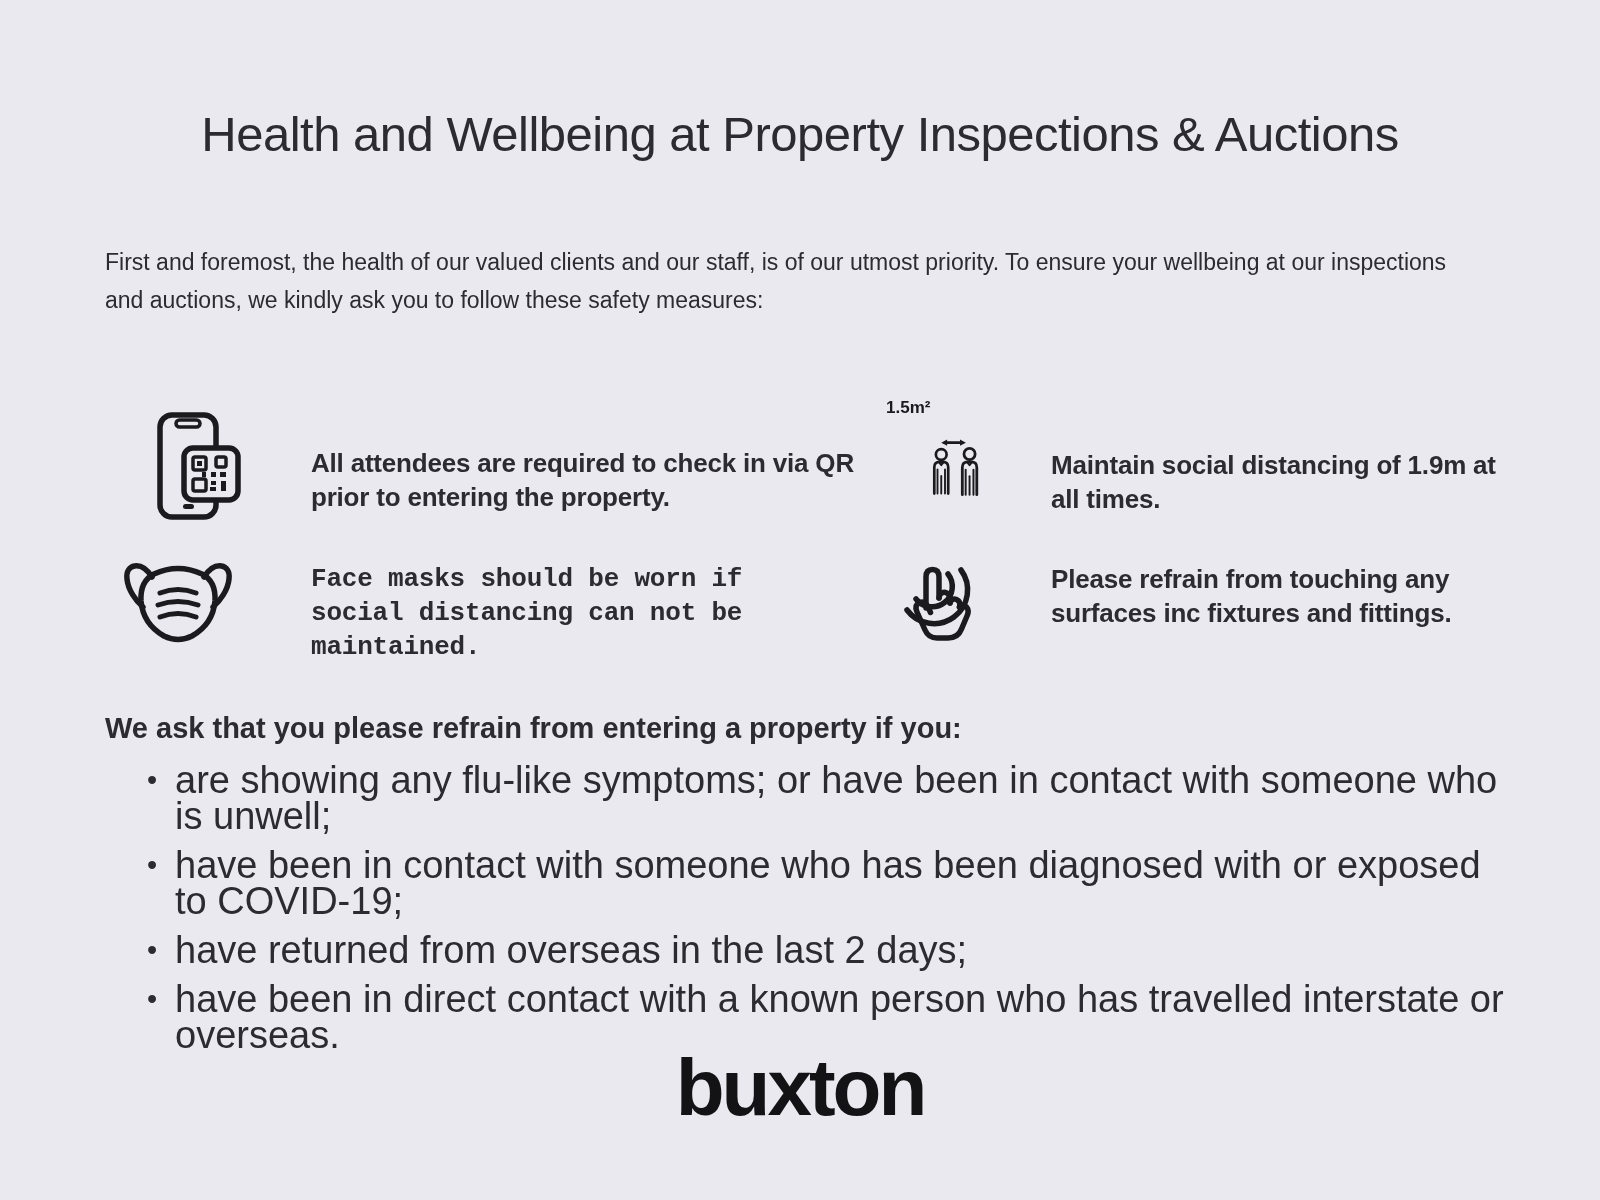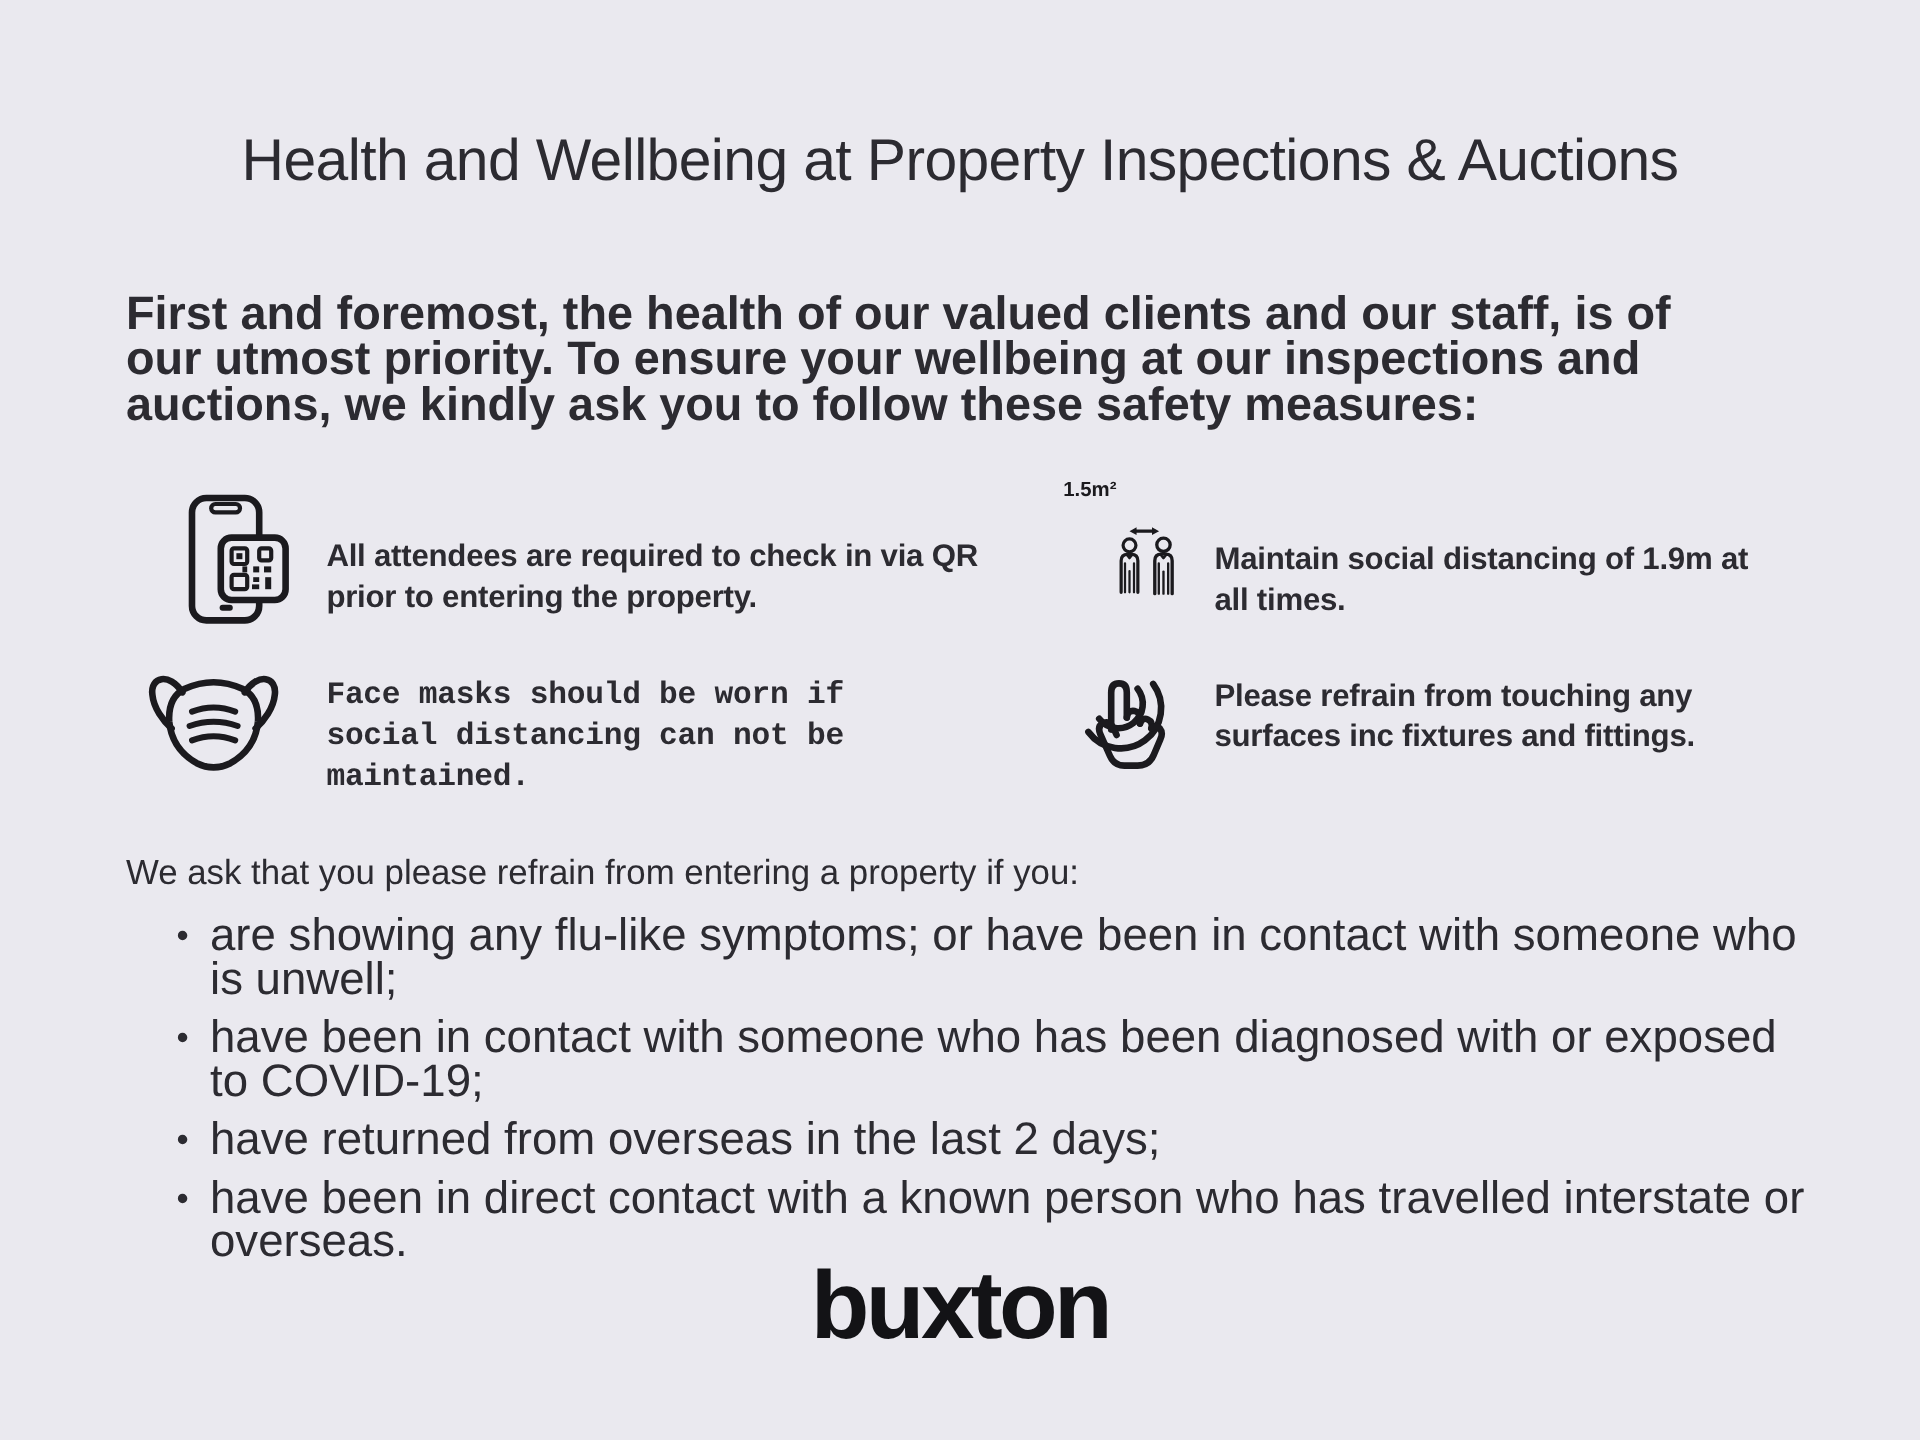--- a/index.html
+++ b/index.html
@@ -18,26 +18,27 @@
     border-radius:19px;
   }
   .title{
     position:absolute;top:106px;left:0;right:0;
     text-align:center;
     font-size:49px;font-weight:500;letter-spacing:-0.5px;
     color:var(--text);
   }
   .intro{
     position:absolute;left:105px;top:243px;width:1350px;
-    font-size:39px;line-height:38px;font-weight:700;
+    font-size:23px;line-height:38px;font-weight:400;
   }
   .icon-item-text{
     position:absolute;
     font-size:26px;line-height:34px;font-weight:700;letter-spacing:-0.2px;
     color:var(--text);
+    margin-left:39px;
   }
   .text-qr{left:272px;top:446px;width:575px;}
   .text-distance{left:1012px;top:448px;width:470px;}
   .text-mask{left:272px;top:562px;width:480px;font-family:Liberation Mono, monospace;}
   .text-touch{left:1012px;top:562px;width:470px;}
 
   .icon-box{position:absolute;}
   .icon-qr{left:138px;top:410px;width:108px;height:112px;}
   .icon-distance{left:880px;top:398px;width:104px;height:137px;display:flex;flex-direction:row;}
   .icon-mask{left:118px;top:556px;width:120px;height:92px;}
@@ -45,21 +46,21 @@
 
   .distance-label{
     font-size:17px;font-weight:700;color:var(--ink);
     text-align:center;width:66px;margin-left:6px;margin-bottom:2px;
   }
   .icon-box svg{display:block;width:100%;height:auto;}
   .icon-distance svg{width:104px;}
 
   .refrain-heading{
     position:absolute;left:105px;top:712px;
-    font-size:29px;font-weight:400;
+    font-size:29px;font-weight:700;
   }
   .bullet-list{
     position:absolute;left:147px;top:762px;width:1370px;
     list-style:none;
   }
   .bullet-list li{
     position:relative;
     padding-left:28px;
     font-size:38px;line-height:36px;
     margin-bottom:13px;

